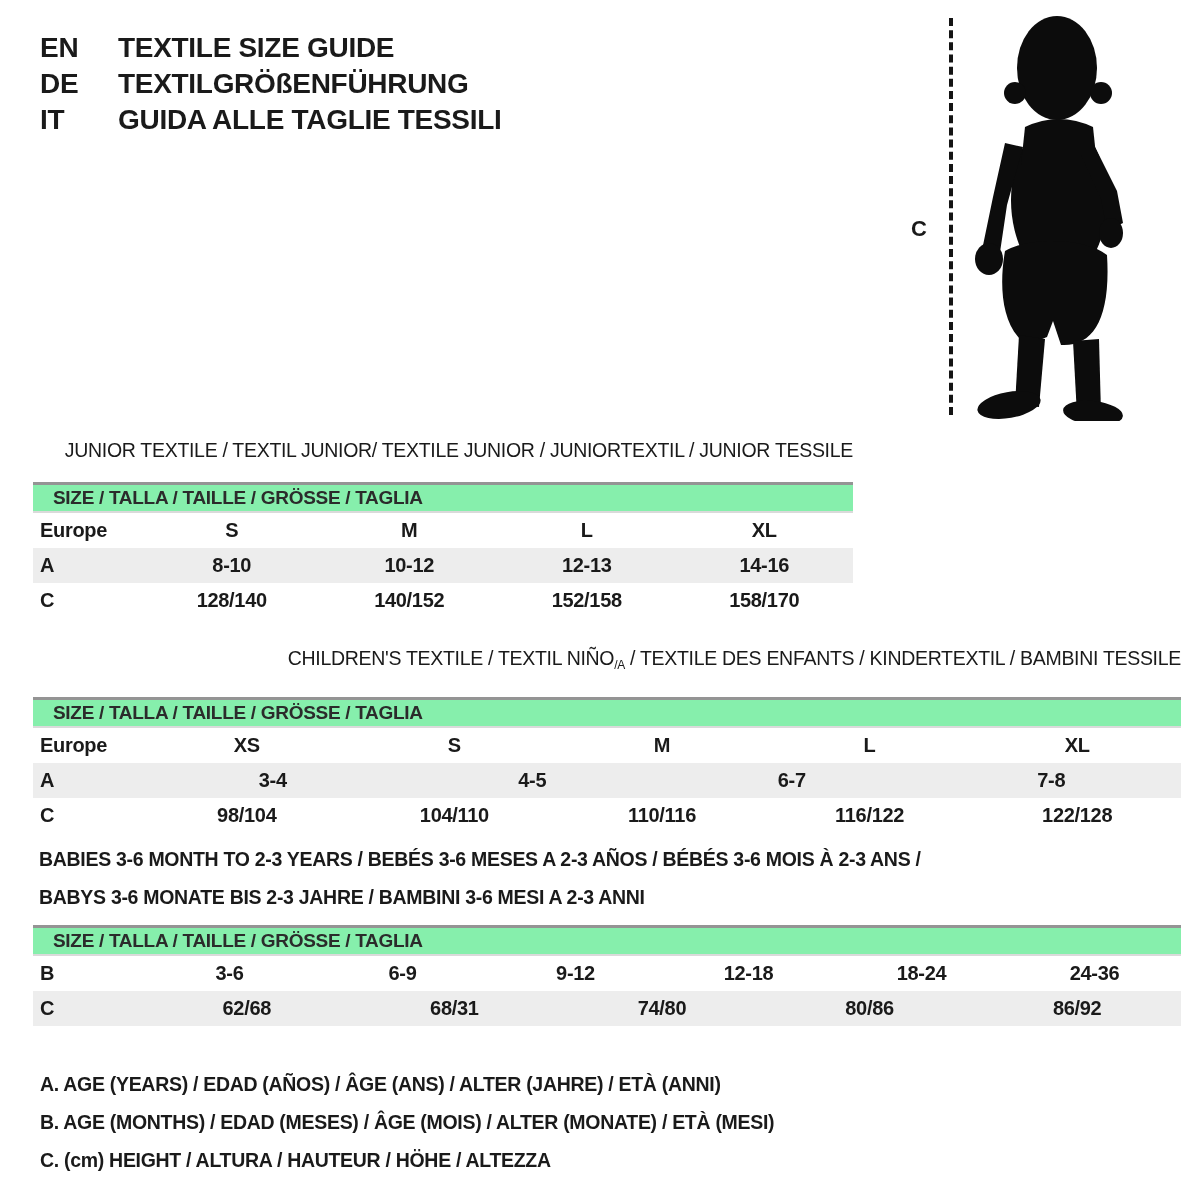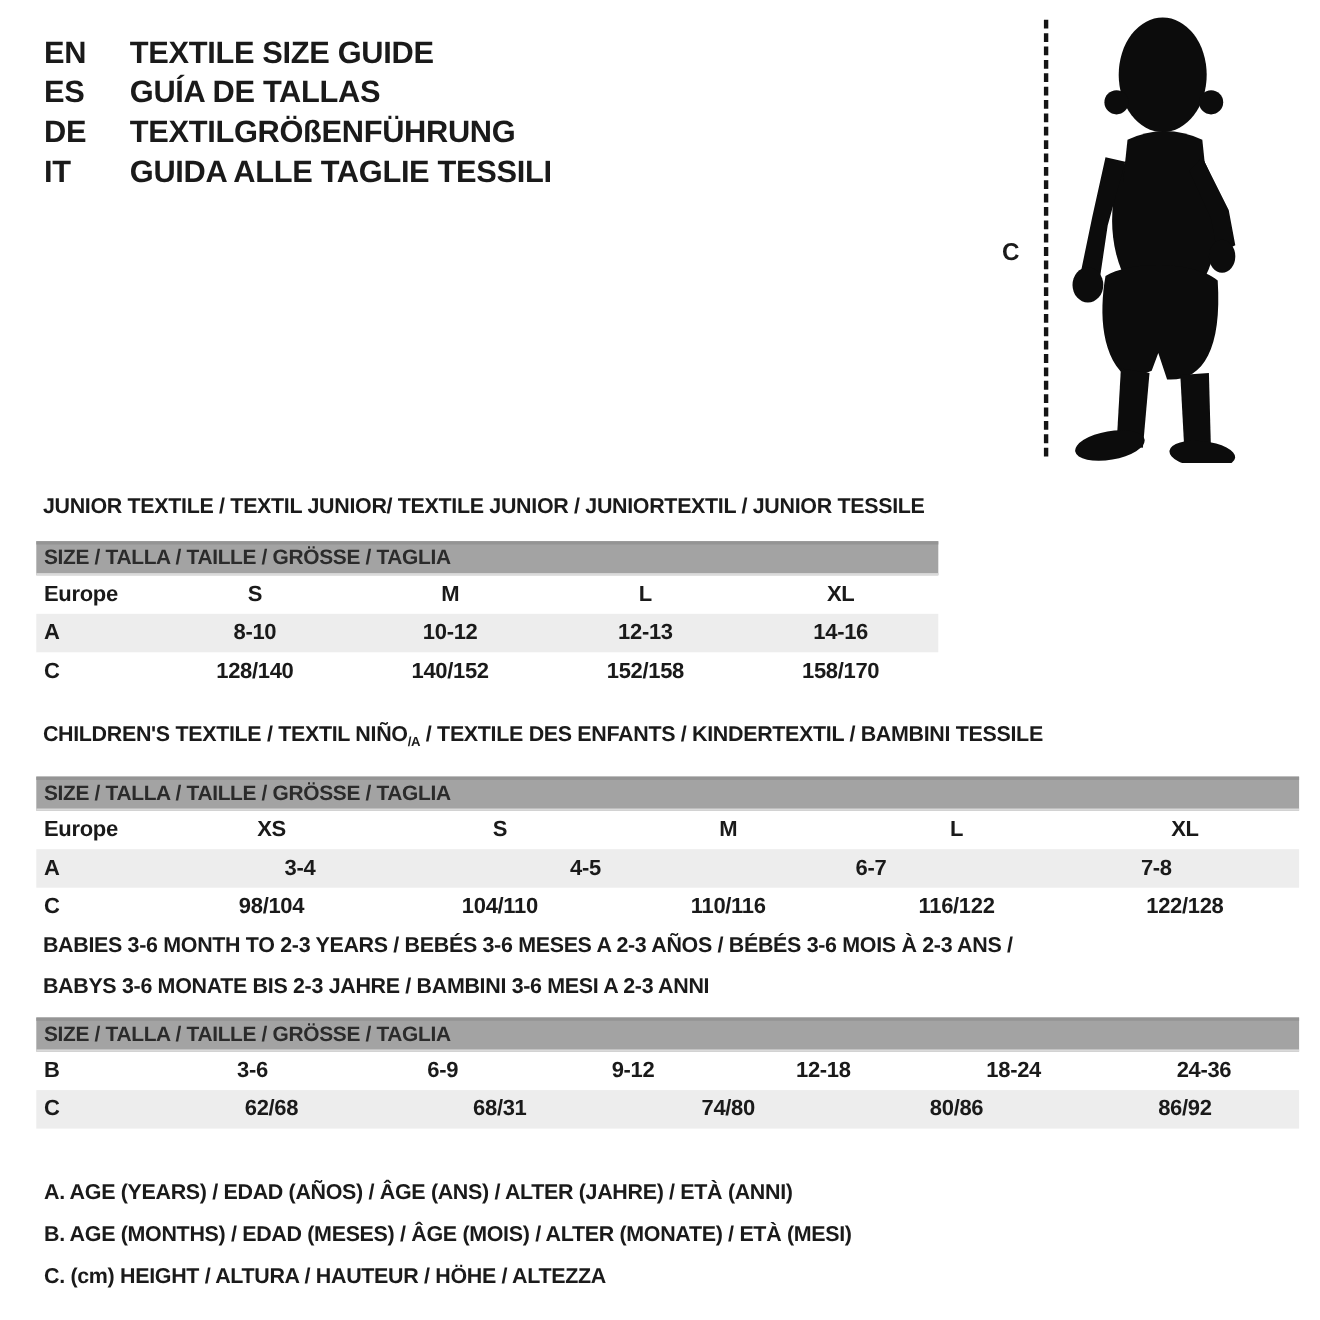--- a/index.html
+++ b/index.html
@@ -17,50 +17,46 @@
   .figure{position:absolute;top:10px;left:903px;width:260px;height:414px;}
   .c-label{position:absolute;left:8px;top:206px;font-size:22px;line-height:26px;}
   .dash-line{position:absolute;left:46px;top:8px;height:397px;width:0;
     border-left:4px dashed #141414;}
   .figure svg{position:absolute;left:62px;top:5px;}
   
   .tsection{position:absolute;left:33px;}
   #junior-section{top:436px;width:820px;}
   #children-section{top:644px;width:1148px;}
   #babies-section{top:840px;width:1148px;}
-  .section-title{font-size:19.5px;line-height:24px;margin:12px 0 0 6px;
-    letter-spacing:-0.3px;white-space:nowrap;font-weight:700;}
+  .section-title{font-size:19.5px;line-height:24px;margin:2px 0 0 6px;
+    letter-spacing:-0.3px;white-space:nowrap;font-weight:400;text-align:right;}
   .section-title .sub{font-size:12px;vertical-align:-4px;}
   .title-multi{line-height:38px;margin:0 0 0 6px;font-size:19.5px;
     letter-spacing:-0.3px;white-space:nowrap;}
   .size-band{margin-top:20px;height:26px;line-height:26px;
-    background:#a3a3a3;border-top:3px solid #949494;border-bottom:2px solid #dadada;
-    padding-left:7px;font-size:19px;color:#2b2b2b;letter-spacing:-0.3px;}
+    background:#86efac;border-top:3px solid #949494;border-bottom:2px solid #dadada;
+    padding-left:20px;font-size:19px;color:#2b2b2b;letter-spacing:-0.3px;}
   #babies-section .size-band{margin-top:9px;}
   .trow{display:flex;height:35px;line-height:35px;font-size:20px;letter-spacing:-0.3px;}
   .trow.shaded{background:#ededed;}
   .rlabel{flex:0 0 110px;width:110px;padding-left:7px;box-sizing:border-box;}
   .cell{flex:1;text-align:center;}
   
   .legend{position:absolute;top:1065px;left:40px;}
   .legend-line{line-height:38px;font-size:19.5px;letter-spacing:-0.3px;white-space:nowrap;}
 </style>
 </head>
 <body>
 
 <main>
 
   <section class="lang-header">
     <div class="lang-row">
       <span class="lang-code">EN</span>
       <span class="lang-label">TEXTILE SIZE GUIDE</span>
-    </div>
-    <div class="lang-row">
-      <span class="lang-code">ES</span>
-      <span class="lang-label">GUÍA DE TALLAS</span>
     </div>
     <div class="lang-row">
       <span class="lang-code">DE</span>
       <span class="lang-label">TEXTILGRÖßENFÜHRUNG</span>
     </div>
     <div class="lang-row">
       <span class="lang-code">IT</span>
       <span class="lang-label">GUIDA ALLE TAGLIE TESSILI</span>
     </div>
   </section>

